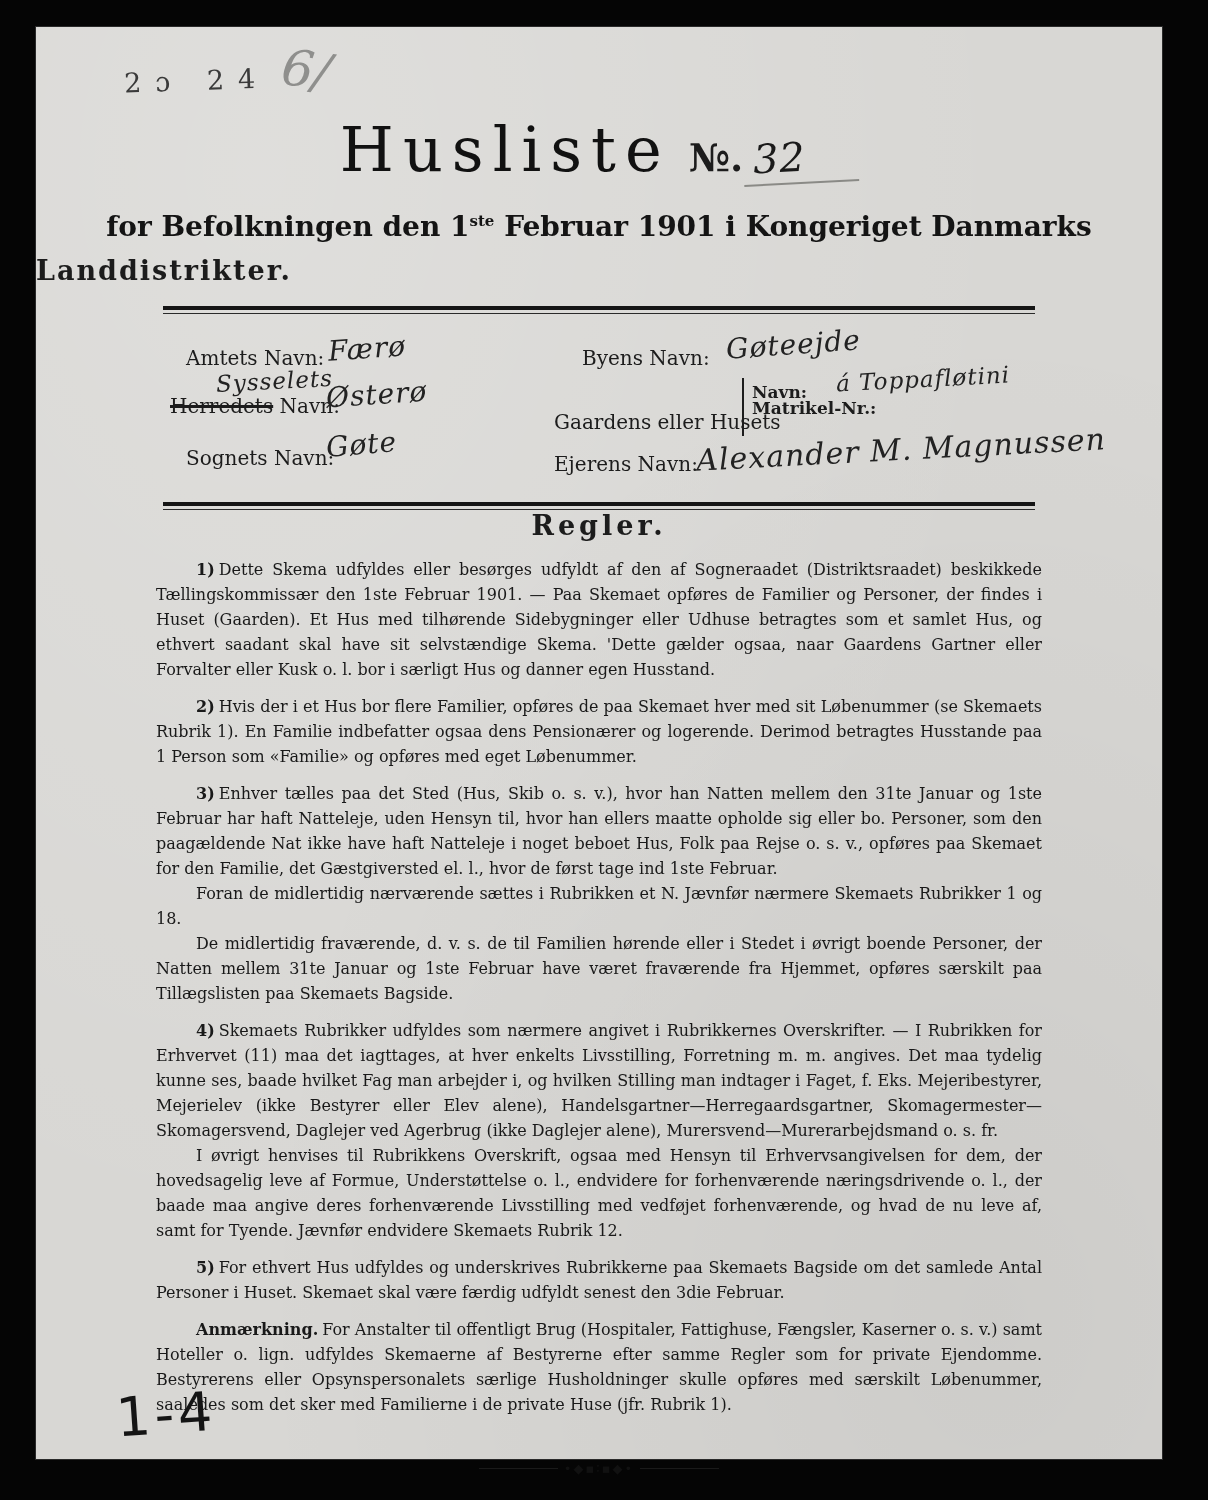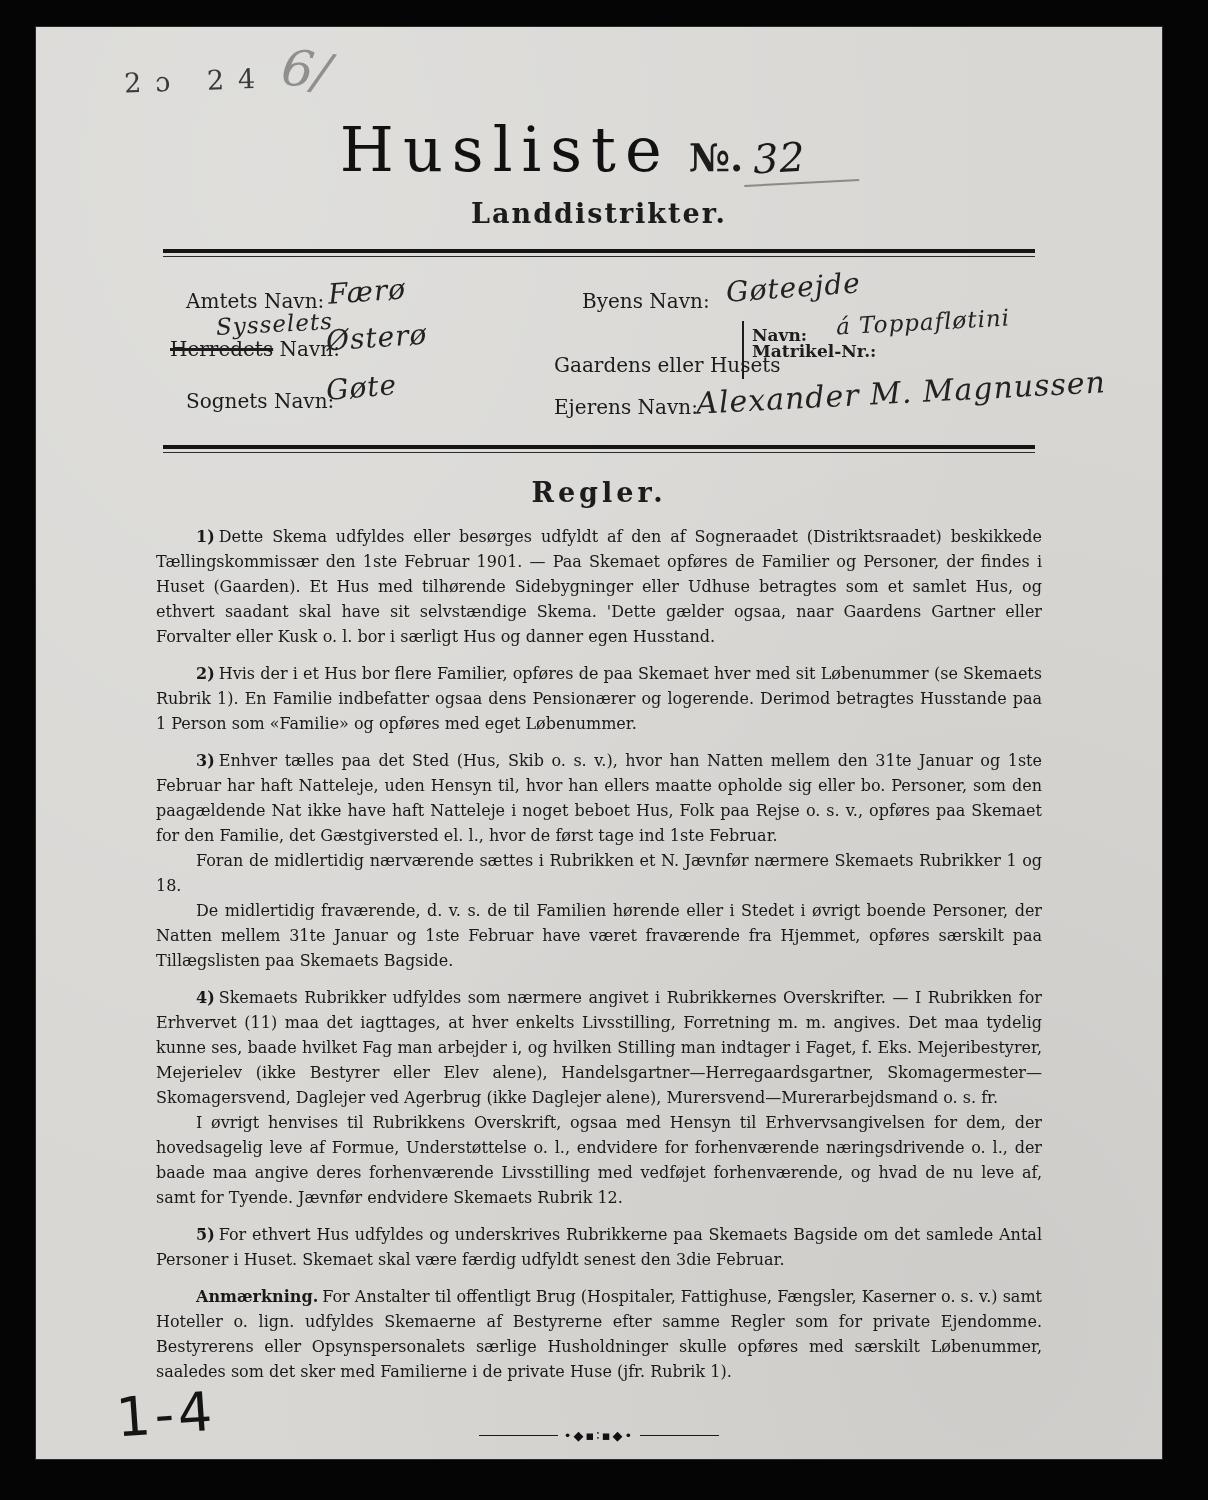--- a/index.html
+++ b/index.html
@@ -28,33 +28,33 @@
   .bottom-mark{position:absolute;left:80px;top:1356px;font-size:54px;color:#141414;
     font-family:"DejaVu Sans", sans-serif;transform:rotate(-4deg);letter-spacing:4px;}
   
   .title-row{margin-top:86px;text-align:center;white-space:nowrap;}
   .title-main{font-size:62px;font-weight:normal;letter-spacing:9px;color:#111;}
   .title-no{font-size:38px;font-weight:bold;margin-left:18px;}
   .title-num{font-size:40px;padding:0 52px 2px 10px;border-bottom:2px solid #8a8a86;
     color:#1a1a1a;display:inline-block;transform:rotate(-3deg);}
   .subtitle1{margin-top:24px;text-align:center;font-size:28px;font-weight:bold;color:#141414;}
   .subtitle1 sup{font-size:15px;}
-  .subtitle2{margin-top:12px;text-align:center;font-size:27px;font-weight:bold;letter-spacing:2px;}
+  .subtitle2{margin-top:12px;font-size:27px;font-weight:bold;letter-spacing:2px;}
   .double-rule{width:872px;margin:20px auto 0 auto;border-top:4px solid #151515;
     border-bottom:1px solid #2a2a2a;height:3px;}
   
   .form-area{position:relative;height:168px;}
   .form-area .lbl{position:absolute;font-weight:normal;font-size:20px;white-space:nowrap;}
   .form-area .lbl-sm{position:absolute;font-weight:bold;font-size:17px;white-space:nowrap;}
   .struck{text-decoration:line-through;text-decoration-thickness:3px;}
   .scr{position:absolute;font-size:28px;}
   .scr-sm{position:absolute;font-size:23px;}
   .brace{position:absolute;border-left:2px solid #1c1c1c;width:0;}
   
-  .regler-head{margin-top:24px;text-align:center;font-size:27px;font-weight:bold;letter-spacing:4px;}
+  .regler-head{text-align:center;font-size:27px;font-weight:bold;letter-spacing:4px;}
   .rules{width:886px;margin:16px auto 0 auto;font-size:16px;line-height:25px;
     text-align:justify;color:#191919;}
   .rules p{margin:0;text-indent:40px;}
   .rules p.blockstart{margin-top:12px;}
   .rules b{margin-right:4px;}
   
   .divider{margin:44px auto 0 auto;width:240px;display:flex;align-items:center;justify-content:center;}
   .divider .seg{flex:1;border-top:1px solid #1a1a1a;height:0;}
   .divider .orn{padding:0 6px;font-size:13px;letter-spacing:2px;color:#111;
     font-family:"DejaVu Sans", sans-serif;}
@@ -64,20 +64,21 @@
 
 <div class="paper">
 
   <div class="stamp">2ɔ 24</div>
   <div class="pencil">6/</div>
 
   <div class="title-row">
     <span class="title-main">Husliste</span><span class="title-no">№.</span><span class="title-num hand">32</span>
   </div>
 
+  <div class="subtitle1"><span>for Befolkningen den 1</span><sup>ste</sup><span> Februar 1901 i Kongeriget Danmarks</span></div>
   <div class="subtitle2">Landdistrikter.</div>
 
   <div class="double-rule"></div>
 
   <div class="form-area">
 
     <span class="lbl" style="left:150px;top:32px;">Amtets Navn:</span>
     <span class="scr hand" style="left:292px;top:18px;transform:rotate(-4deg);">Færø</span>
 
     <span class="scr-sm hand" style="left:180px;top:54px;transform:rotate(-3deg);">Sysselets</span>

